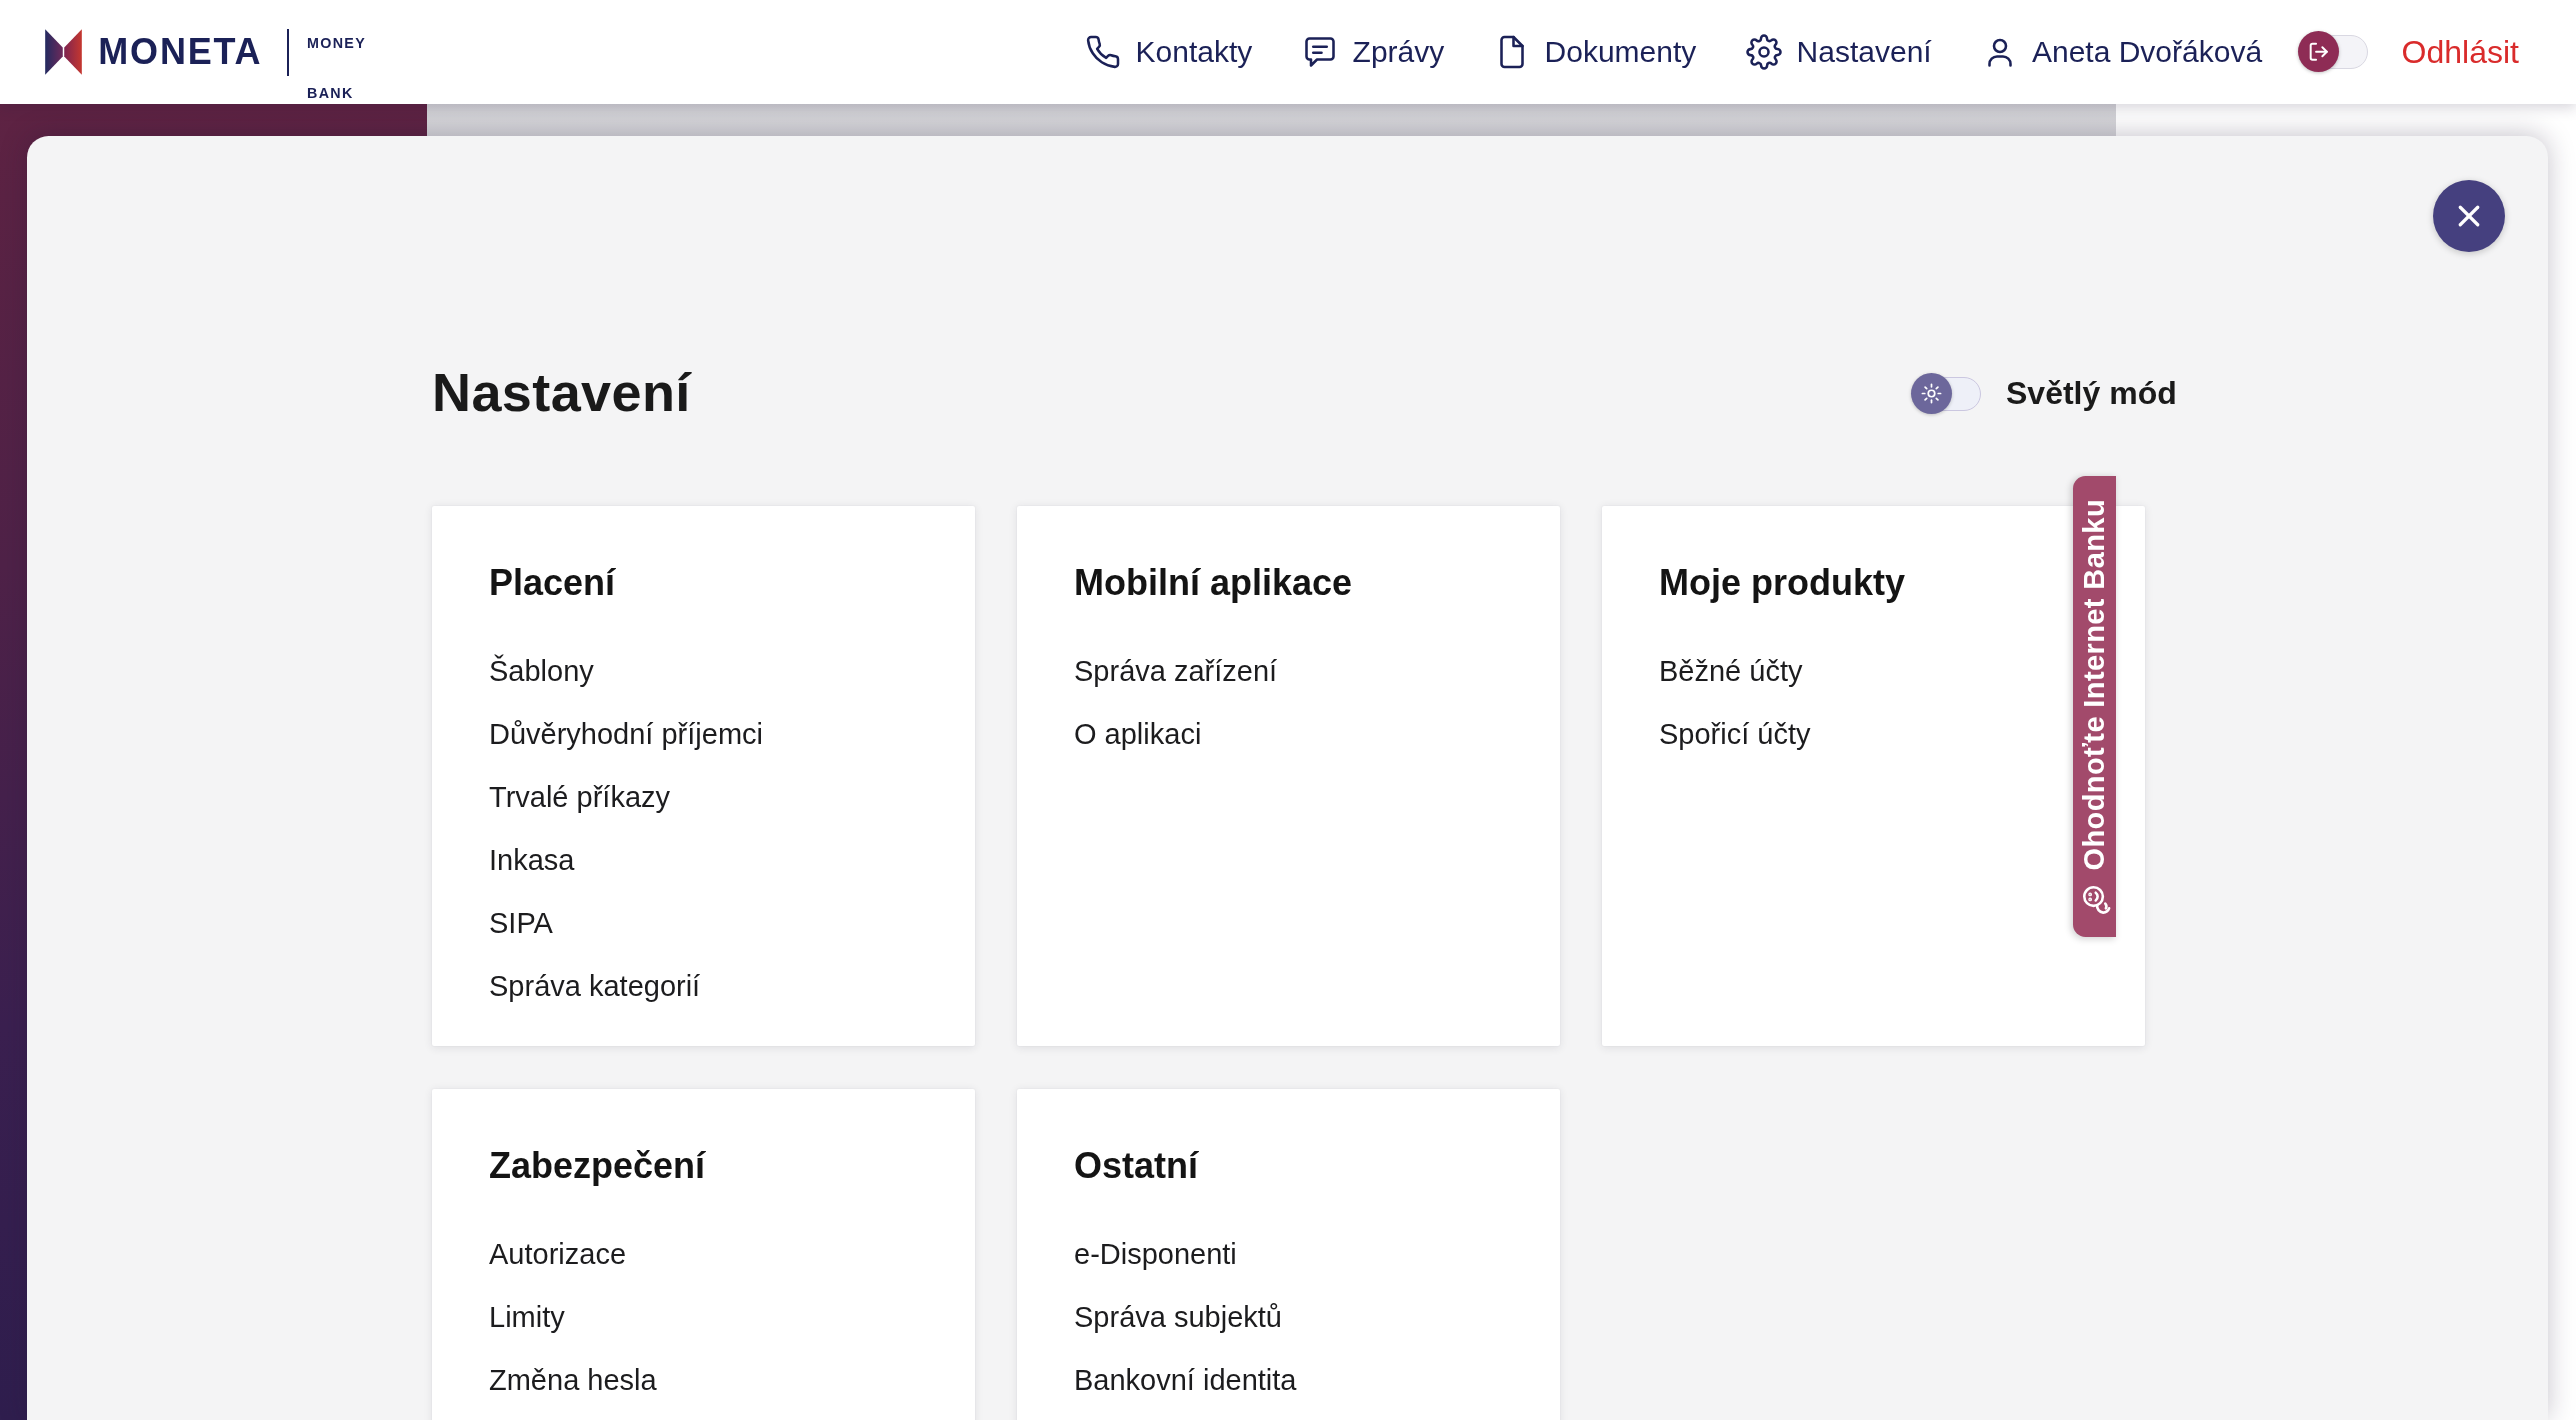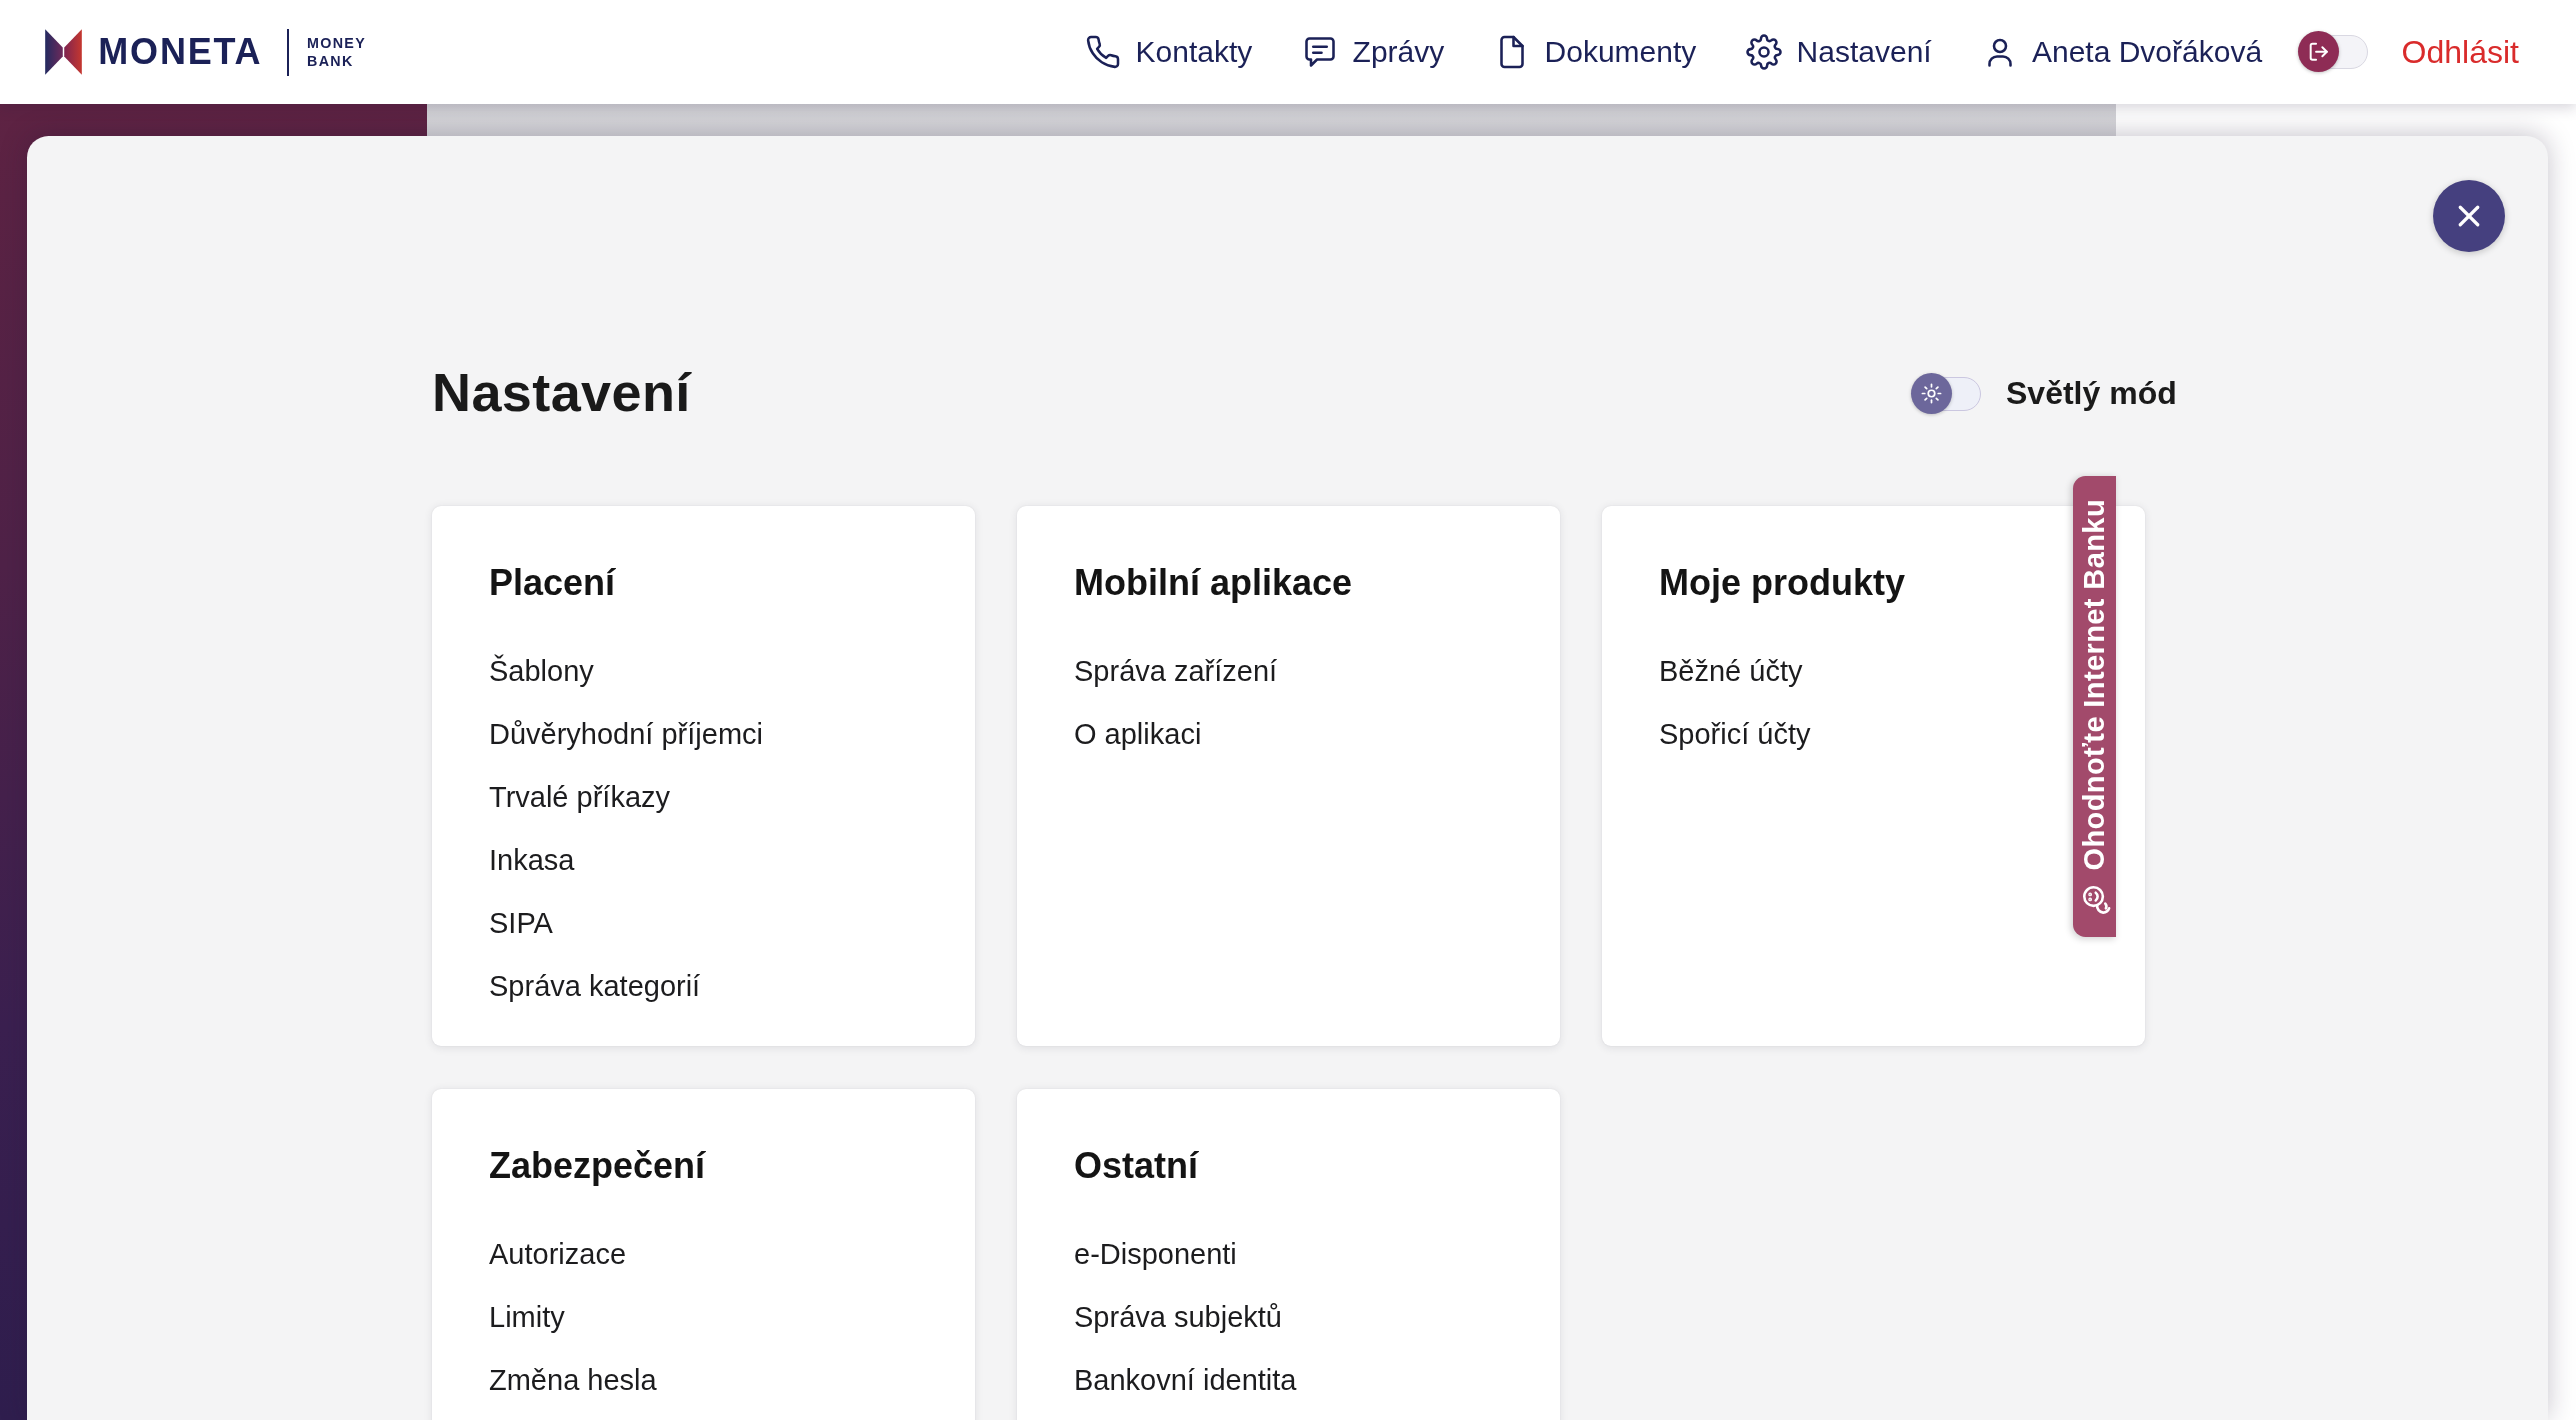--- a/index.html
+++ b/index.html
@@ -15,21 +15,21 @@
 
   
   .header { position:absolute; left:0; top:0; width:2576px; height:104px; background:#ffffff;
     display:flex; align-items:center; padding:0 57px 0 43px; z-index:20;
     box-shadow:0 3.6px 12.5px rgba(40,30,60,.18); }
   .logo { display:flex; align-items:center; gap:14.3px; cursor:pointer; }
   .logo svg.mark { width:41px; height:48px; }
   .logo .brand { font-size:36px; font-weight:bold; letter-spacing:1.8px; color:#1b2157; }
   .logo .divider { width:1.8px; height:47px; background:#1b2157; margin:0 3.6px 0 10.7px; }
   .logo .sub { display:flex; flex-direction:column; justify-content:center; }
-  .logo .sub span { font-size:14.3px; font-weight:bold; letter-spacing:1.3px; color:#1b2157; line-height:18px; }
+  .logo .sub span { font-size:14.3px; font-weight:bold; letter-spacing:1.3px; color:#1b2157; line-height:18px;margin-top:32px; }
   .nav { margin-left:auto; display:flex; align-items:center; gap:50px; }
   .nav-item { display:flex; align-items:center; gap:14.3px; color:#1b2157; font-size:30px;
     font-weight:500; cursor:pointer; white-space:nowrap;justify-content:flex-end; }
   .nav-item svg { width:36px; height:36px; stroke:#1b2157; fill:none; stroke-width:1.7;
     stroke-linecap:round; stroke-linejoin:round; }
   .logout-pill { position:relative; width:68px; height:34px; margin-left:-12.5px; cursor:pointer; }
   .logout-pill .track { position:absolute; left:0; top:0; width:68px; height:34px; border-radius:17px;
     background:#f4f4f8; border:1.8px solid #d9d8e2; }
   .logout-pill .thumb { position:absolute; left:-1.8px; top:-3.6px; width:41px; height:41px; border-radius:50%;
     background:#8e2c55; display:flex; align-items:center; justify-content:center;
@@ -56,21 +56,21 @@
     background:#eef0f8; border:1.8px solid #cbc7e0; }
   .theme-toggle .thumb { position:absolute; left:-1.8px; top:-3.6px; width:41px; height:41px; border-radius:50%;
     background:#6c679b; display:flex; align-items:center; justify-content:center;
     box-shadow:0 0.9px 3.6px rgba(0,0,0,.22); }
   .theme-toggle .thumb svg { width:23px; height:23px; stroke:#fff; fill:none; stroke-width:1.8;
     stroke-linecap:round; }
   .theme-label { font-size:32px; font-weight:600; color:#1a1a1a; }
 
   .cards { position:absolute; left:405px; top:370px; display:grid;
     grid-template-columns:repeat(3,543px); gap:43px 42px; }
-  .card { width:543px; height:540px; background:#ffffff; border-radius:9px;
+  .card { width:543px; height:540px; background:#ffffff; border-radius:2px;
     box-shadow:0 1.8px 9px rgba(40,40,60,.10), 0 0 1.8px rgba(40,40,60,.08);
     padding:55px 24px 0 57px; }
   .card h3 { font-size:36px; font-weight:bold; color:#141414; line-height:43px; margin-bottom:36px; }
   .card-item { height:63px; display:flex; align-items:center; font-size:29px; color:#1c1c1e;
     cursor:pointer; }
 
   
   .banner { position:absolute; right:0; top:476px; width:43px; height:461px; background:#a24a6b;
     border-radius:12.5px 0 0 12.5px; z-index:30; display:flex; flex-direction:column; align-items:center;
     justify-content:flex-start; padding:23px 0 19.7px 0; cursor:pointer;

